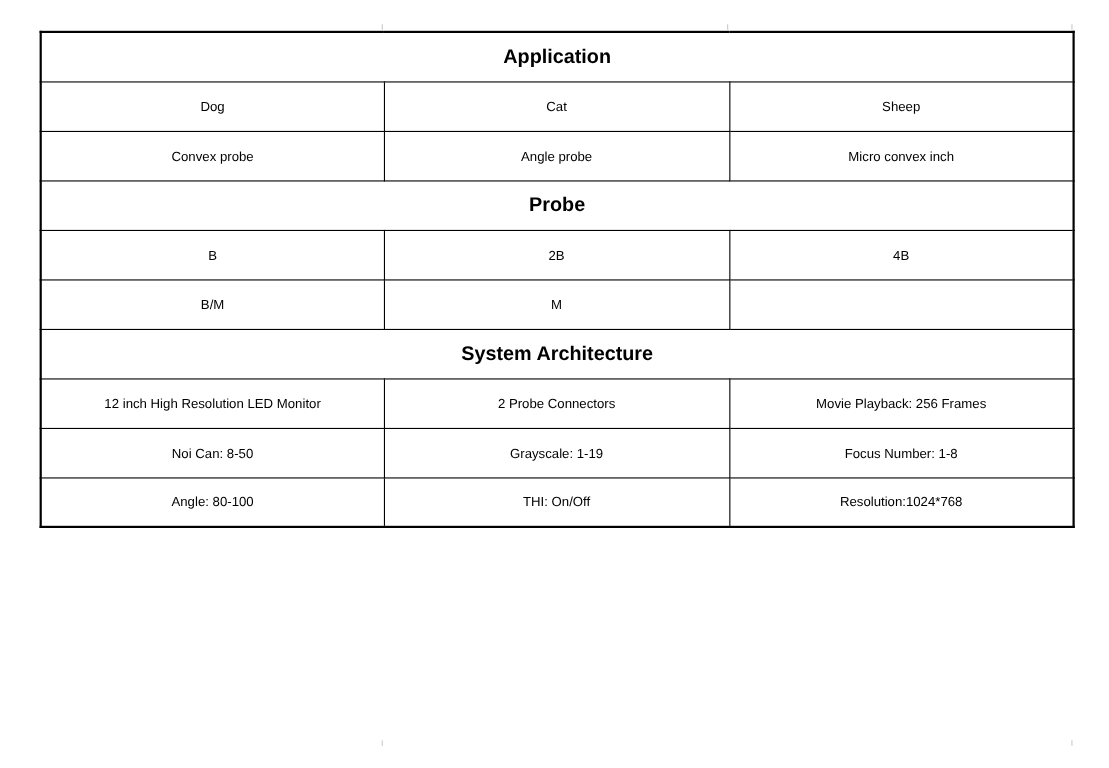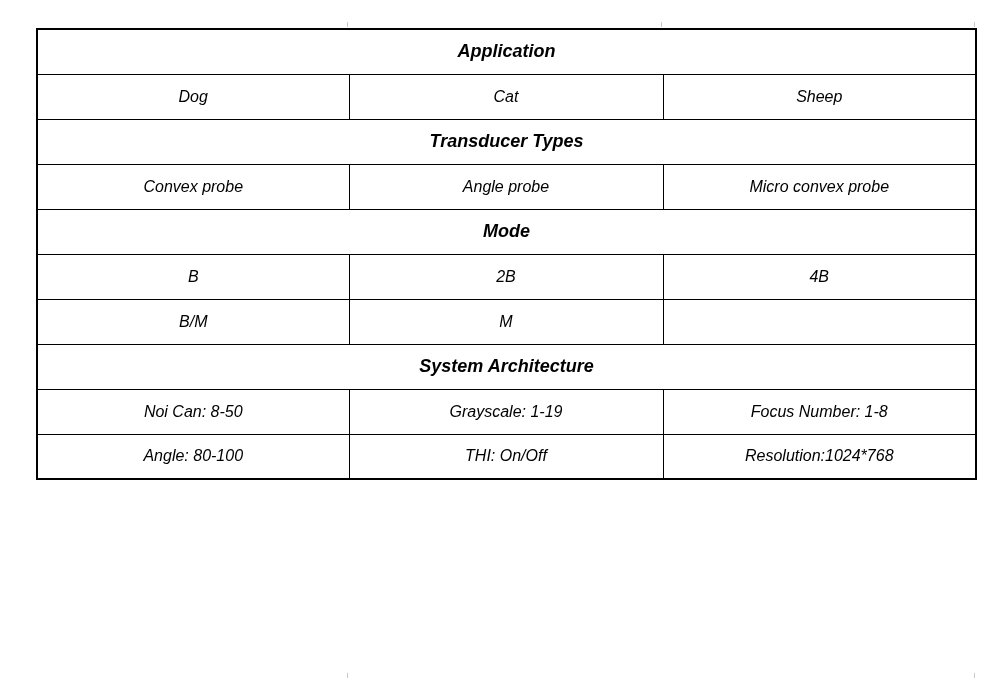--- a/index.html
+++ b/index.html
@@ -10,34 +10,33 @@
     width: 1008px;
     height: 698px;
     font-family: "Liberation Sans", "DejaVu Sans", sans-serif;
     color: #000000;
     position: relative;
   }
   .table-wrap {
     position: absolute;
     left: 36px;
     top: 28px;
-    font-style: italic;
   }
   table.spec-table {
     border-collapse: collapse;
     table-layout: fixed;
     width: 939px;
     border: 2px solid #000000;
   }
   table.spec-table td {
     border: 1px solid #000000;
     height: 45px;
     text-align: center;
     vertical-align: middle;
-    font-size: 16px;
+    font-size: 12px;
     color: #000000;
     padding: 0 6px;
     white-space: pre-wrap;
     overflow: hidden;
   }
   table.spec-table tr.section-header td {
     font-weight: bold;
     font-size: 18px;
   }
   .tick {
@@ -61,45 +60,47 @@
 
       <tr class="section-header">
         <td colspan="3">Application</td>
       </tr>
       <tr>
         <td>Dog</td>
         <td>Cat</td>
         <td>Sheep</td>
       </tr>
 
-      <tr class="section-header">
-        <td colspan="3">Transducer Types</td>
-      </tr>
       <tr>
         <td>Convex probe</td>
         <td>Angle probe</td>
-        <td>Micro convex probe</td>
+        <td>Micro convex inch</td>
       </tr>
 
       <tr class="section-header">
-        <td colspan="3">Mode</td>
+        <td colspan="3">Probe</td>
       </tr>
       <tr>
         <td>B</td>
         <td>2B</td>
         <td>4B</td>
       </tr>
       <tr>
         <td>B/M</td>
         <td>M</td>
         <td></td>
       </tr>
 
       <tr class="section-header">
         <td colspan="3">System Architecture</td>
+      </tr>
+      <tr>
+        <td>12 inch High Resolution LED Monitor</td>
+        <td>2 Probe Connectors</td>
+        <td>Movie Playback: 256 Frames</td>
       </tr>
       <tr>
         <td>Noi Can: 8-50</td>
         <td>Grayscale: 1-19</td>
         <td>Focus Number: 1-8</td>
       </tr>
       <tr>
         <td>Angle: 80-100</td>
         <td>THI: On/Off</td>
         <td>Resolution:1024*768</td>

